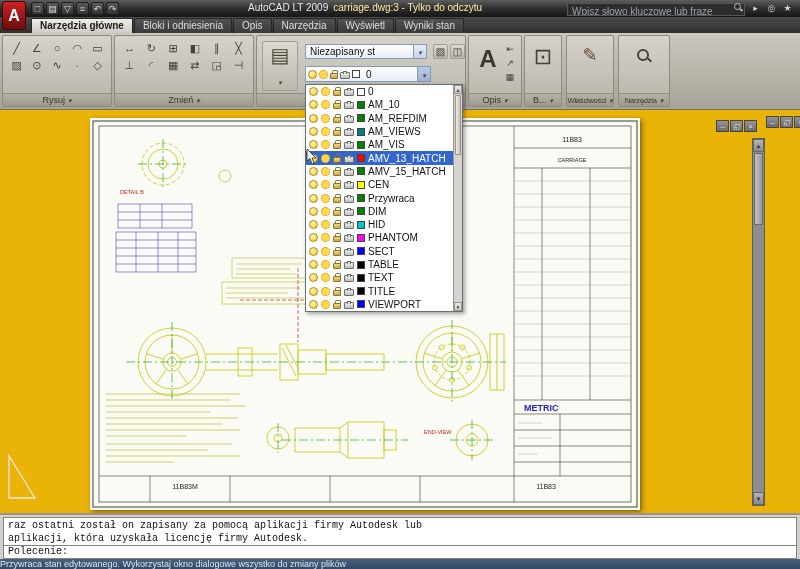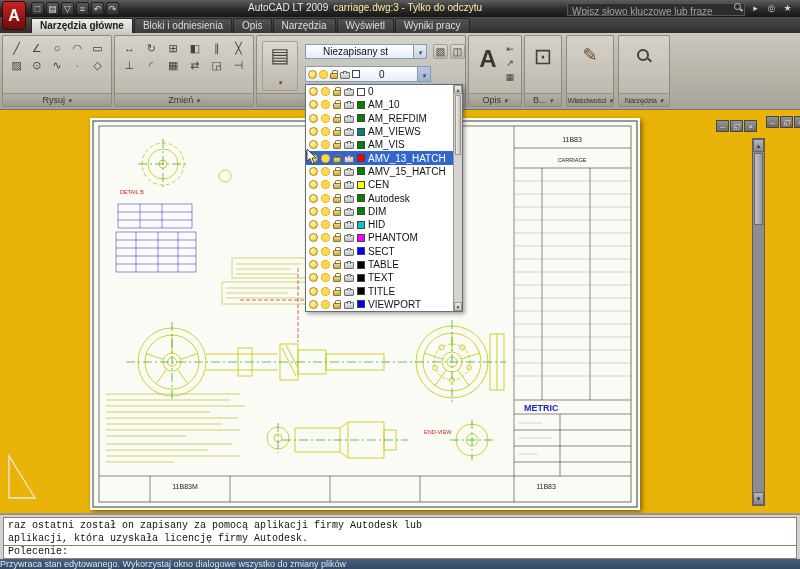--- a/index.html
+++ b/index.html
@@ -42,21 +42,21 @@
 .p-modify{left:114px;width:140px}
 .p-layers{left:256px;width:210px}
 .p-annotate{left:468px;width:54px}
 .p-block{left:524px;width:38px}
 .p-props{left:566px;width:48px}
 .p-tools{left:618px;width:52px}
 .layers-big{position:absolute;left:5px;top:5px;width:36px;height:50px;display:flex;flex-direction:column;align-items:center;justify-content:center;font-size:20px;color:#4a463c;border:1px solid #a39e93;border-radius:2px;background:linear-gradient(#ddd9d1,#bdb8ae)}
 .combo{position:absolute;display:flex;align-items:center;background:linear-gradient(#fff,#e7edf6);border:1px solid #7f9db9;font-size:10px;color:#111}
 .combo-state{left:48px;top:8px;width:122px;height:15px}
 .combo-layer{left:48px;top:30px;width:126px;height:16px;gap:2px;padding-left:2px}
-.combo-text{flex:1;padding-left:17px;white-space:nowrap;overflow:hidden}
+.combo-text{flex:1;padding-left:4px;white-space:nowrap;overflow:hidden}
 .combo-btn{width:13px;height:100%;display:flex;align-items:center;justify-content:center;background:linear-gradient(#e8eef8,#c6d3e8);border-left:1px solid #7f9db9}
 .combo-btn.pressed{background:linear-gradient(#b9c9e2,#9fb4d4)}
 .layer-tools{position:absolute;left:176px;top:8px;display:flex;gap:2px}
 .ltool{width:15px;height:15px;display:flex;align-items:center;justify-content:center;font-size:10px;color:#45413a;background:linear-gradient(#ddd9d1,#bdb8ae);border:1px solid #a39e93;border-radius:2px}
 .big-a{position:absolute;left:6px;top:6px;width:26px;height:34px;font-size:24px;font-weight:bold;color:#3c3830;display:flex;align-items:center;justify-content:center}
 .annotate-small{position:absolute;right:3px;top:6px;display:flex;flex-direction:column;gap:1px}
 .annotate-small .ricon{width:16px;height:13px;font-size:9px}
 .big-glyph{position:absolute;left:0;right:0;top:8px;text-align:center;font-size:22px;color:#45413a}
 .pencil{position:absolute;left:0;right:0;top:8px;text-align:center;font-size:18px;color:#6b4a2a}
 .mag{position:absolute;left:50%;top:12px;margin-left:-8px;width:16px;height:16px}
@@ -146,21 +146,21 @@
       </div>
   </div>
 </div>
 
 <div class="tabrow">
     <div class="tab active">Narzędzia główne</div>
     <div class="tab">Bloki i odniesienia</div>
     <div class="tab">Opis</div>
     <div class="tab">Narzędzia</div>
     <div class="tab">Wyświetl</div>
-    <div class="tab">Wyniki pracy</div>
+    <div class="tab">Wyniki stan</div>
   </div>
 
 <div class="ribbon">
   <div class="panel p-draw">
     <div class="icon-grid g5">
         <span class="ricon">╱</span>
         <span class="ricon">∠</span>
         <span class="ricon">○</span>
         <span class="ricon">◠</span>
         <span class="ricon">▭</span>
@@ -533,21 +533,21 @@
     <span class="li color-swatch" style="background: rgb(255, 255, 0);"></span>
     <span class="layer-name">CEN</span>
   </div>
 
   <div class="layer-row">
     <span class="li bulb"></span>
     <span class="li sun"></span>
     <span class="li lock"></span>
     <span class="li printer"></span>
     <span class="li color-swatch" style="background: rgb(0, 130, 0);"></span>
-    <span class="layer-name">Autodesk</span>
+    <span class="layer-name">Przywraca</span>
   </div>
 
   <div class="layer-row">
     <span class="li bulb"></span>
     <span class="li sun"></span>
     <span class="li lock"></span>
     <span class="li printer"></span>
     <span class="li color-swatch" style="background: rgb(0, 130, 0);"></span>
     <span class="layer-name">DIM</span>
   </div>

